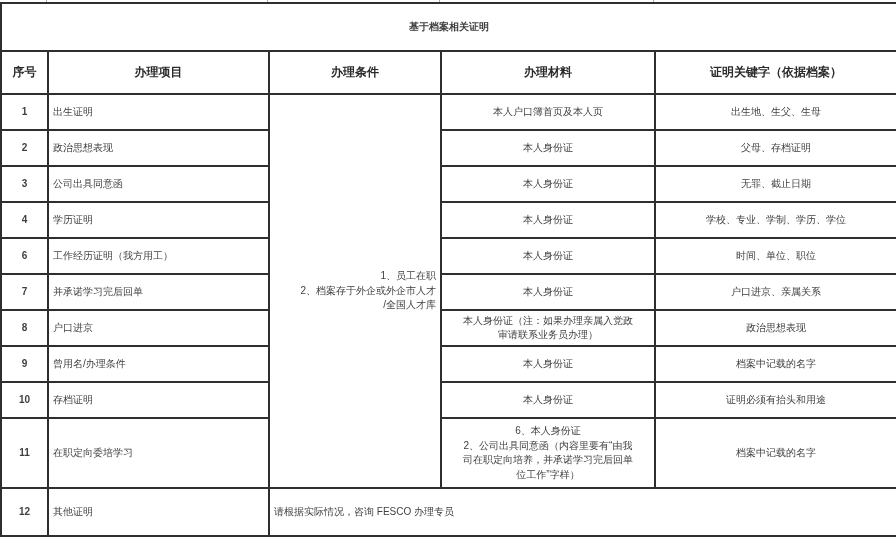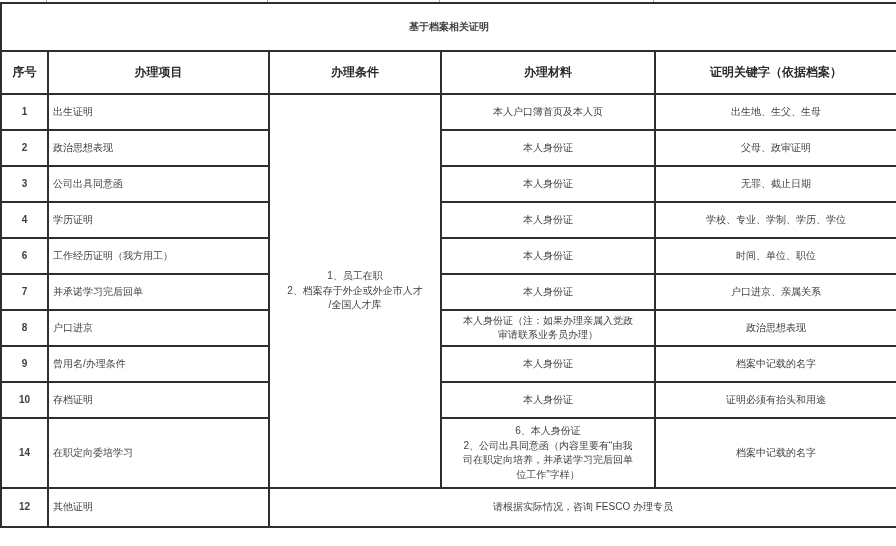--- a/index.html
+++ b/index.html
@@ -39,43 +39,43 @@
   }
   tr.header-row th {
     height: 37px;
     text-align: center;
     font-size: 12px;
     font-weight: bold;
     color: #2b2b2b;
   }
   tr.data-row { height: 36px; }
   tr.data-row.tall { height: 70px; }
-  tr.data-row.last { height: 39px; margin-left: 20px; }
+  tr.data-row.last { height: 48px; margin-left: 20px; }
   td.num {
     text-align: center;
     font-weight: bold;
     font-size: 15px;
     color: #333333;
   }
   td.item { text-align: left; }
   td.cond {
-    text-align: center;
+    text-align: right;
     white-space: pre-line;
     padding-left: 5px; padding-right: 2px;
   }
   td.material {
     text-align: center;
     white-space: pre-line;
     padding-left: 5px; padding-right: 2px;
   }
   td.keyword {
     text-align: center;
     padding-left: 5px; padding-right: 2px;
   }
-  td.note { text-align: center; }
+  td.note { }
 </style>
 </head>
 <body>
 
 <div class="stage">
   <div class="tick" style="left:46px"></div>
   <div class="tick" style="left:267px"></div>
   <div class="tick" style="left:439px"></div>
   <div class="tick" style="left:653px"></div>
 
@@ -108,21 +108,21 @@
 2、档案存于外企或外企市人才
 /全国人才库</td>
       <td class="material">本人户口簿首页及本人页</td>
       <td class="keyword">出生地、生父、生母</td>
     </tr>
 
     <tr class="data-row">
       <td class="num">2</td>
       <td class="item">政治思想表现</td>
       <td class="material">本人身份证</td>
-      <td class="keyword">父母、政审证明</td>
+      <td class="keyword">父母、存档证明</td>
     </tr>
 
     <tr class="data-row">
       <td class="num">3</td>
       <td class="item">公司出具同意函</td>
       <td class="material">本人身份证</td>
       <td class="keyword">无罪、截止日期</td>
     </tr>
 
     <tr class="data-row">
@@ -162,21 +162,21 @@
     </tr>
 
     <tr class="data-row">
       <td class="num">10</td>
       <td class="item">存档证明</td>
       <td class="material">本人身份证</td>
       <td class="keyword">证明必须有抬头和用途</td>
     </tr>
 
     <tr class="data-row tall">
-      <td class="num">14</td>
+      <td class="num">11</td>
       <td class="item">在职定向委培学习</td>
       <td class="material">6、本人身份证
 2、公司出具同意函（内容里要有“由我
 司在职定向培养，并承诺学习完后回单
 位工作”字样）</td>
       <td class="keyword">档案中记载的名字</td>
     </tr>
 
     <tr class="data-row last">
       <td class="num">12</td>

